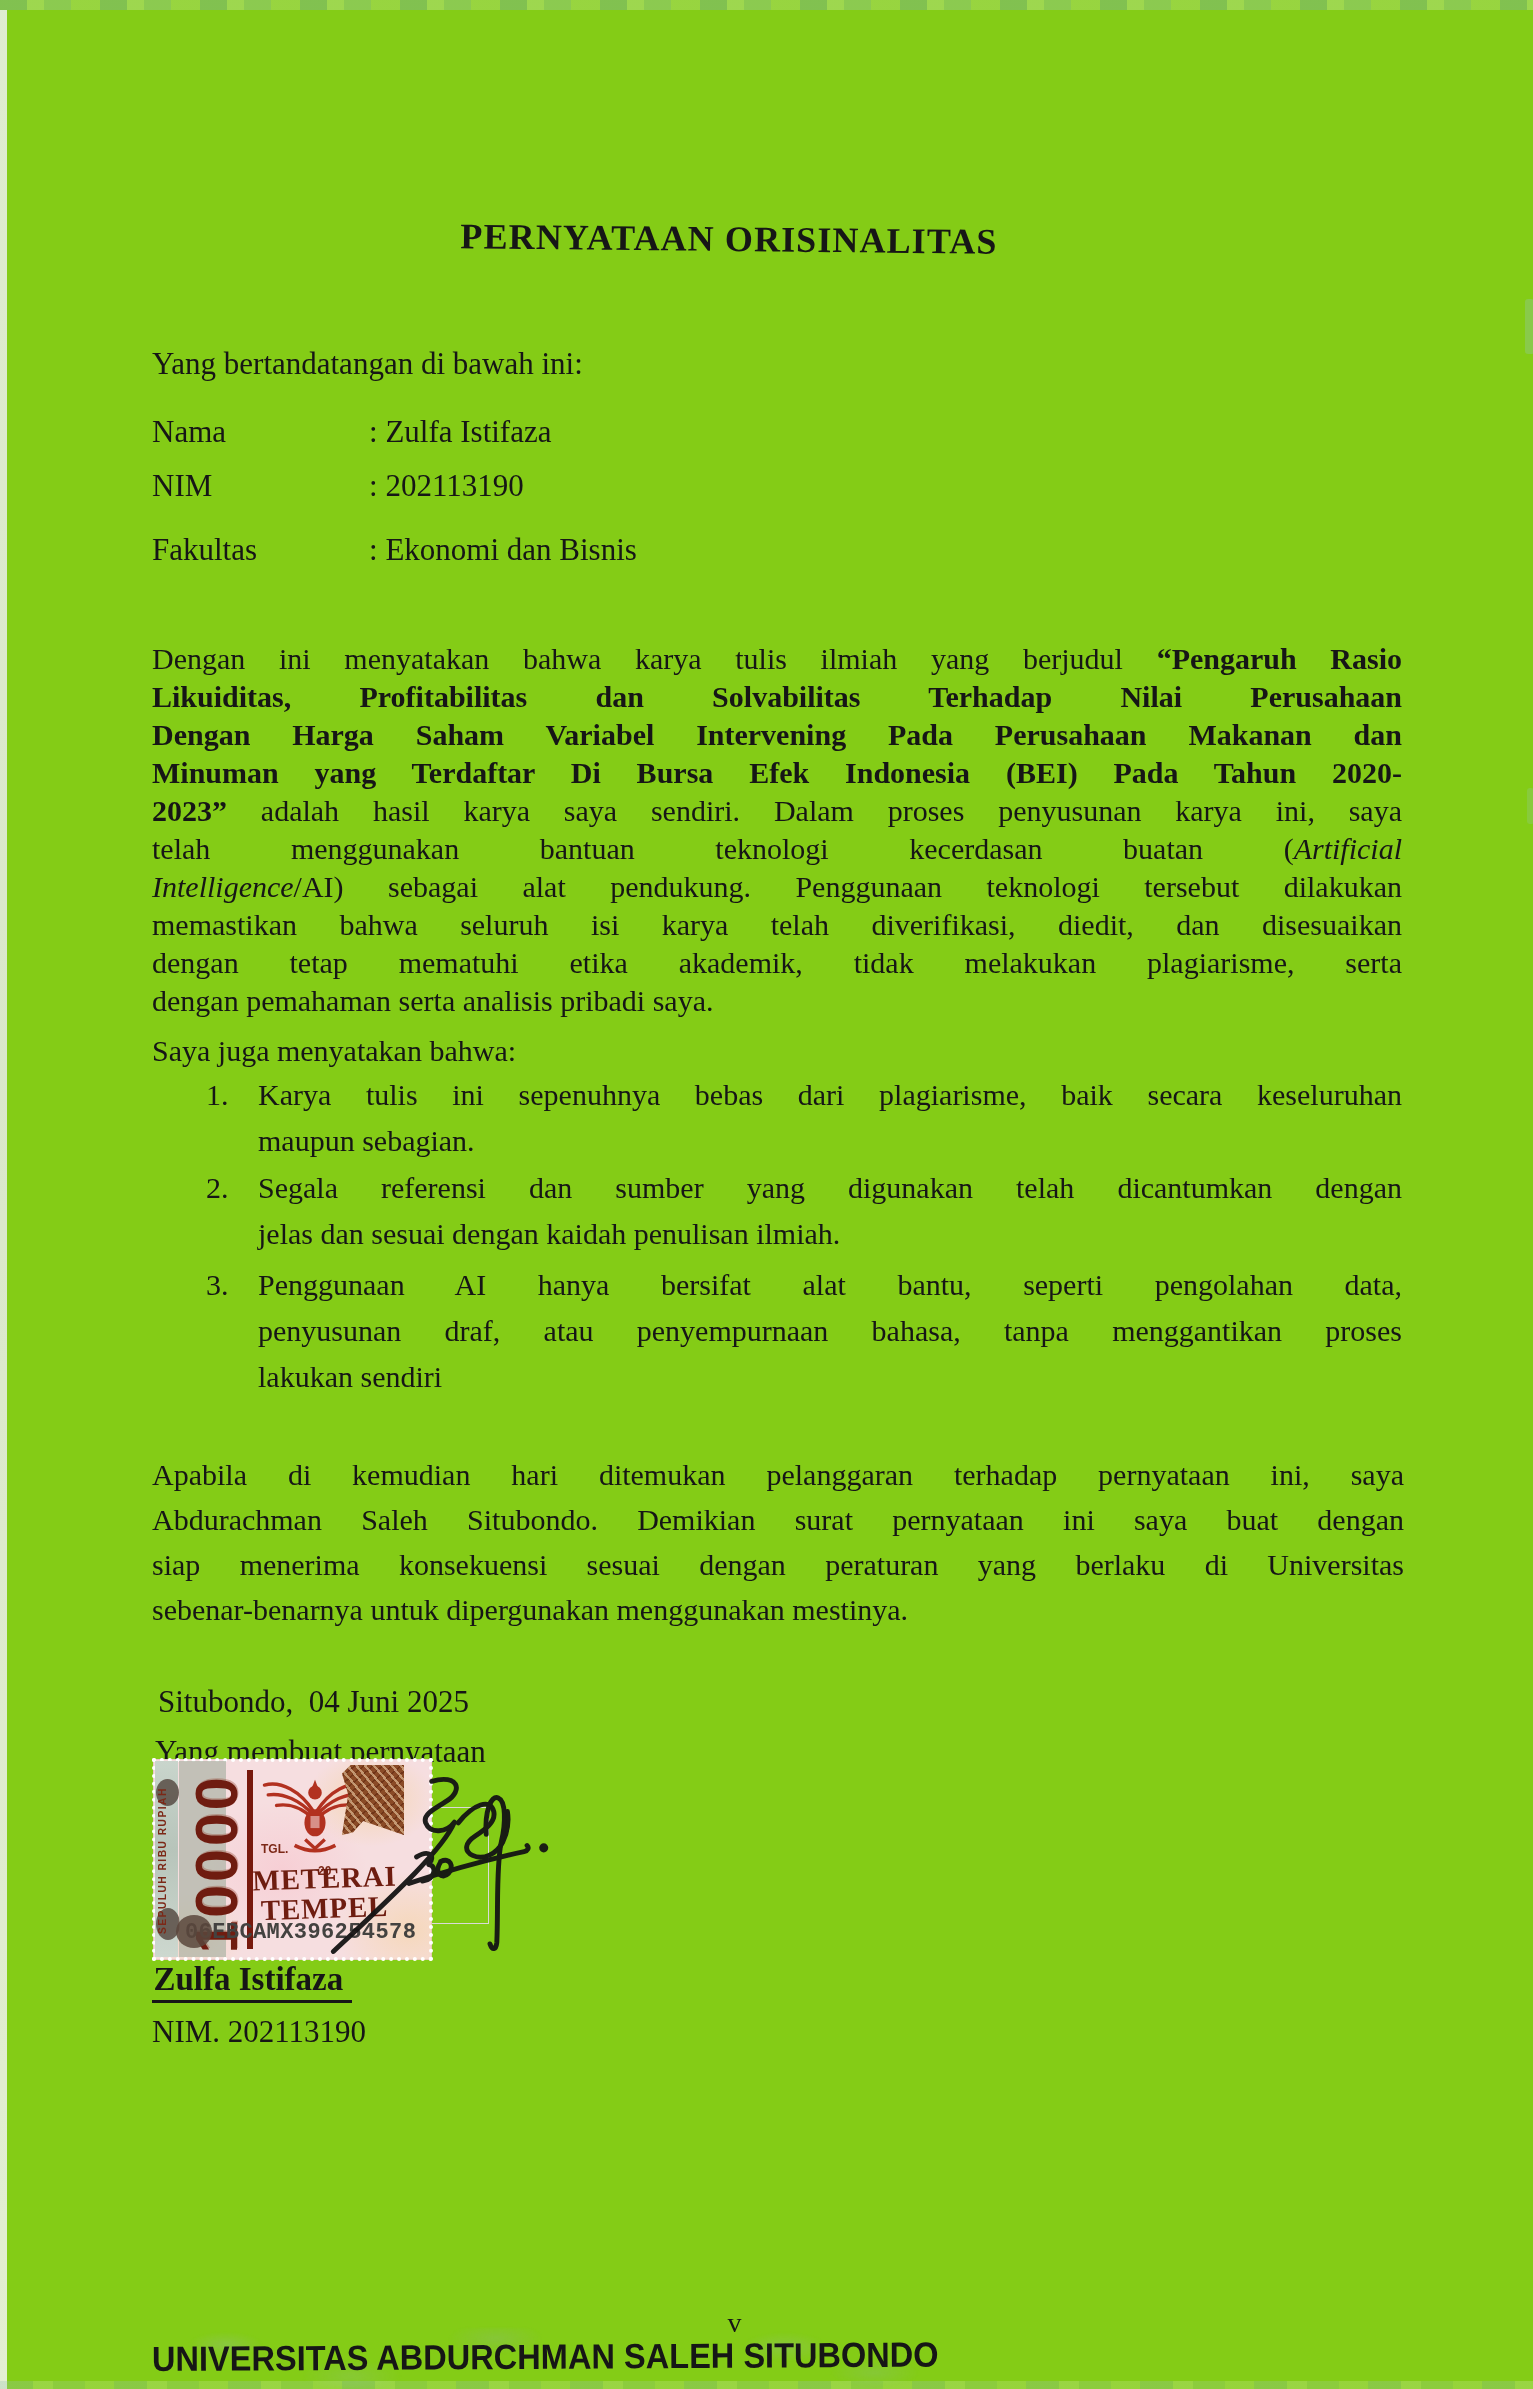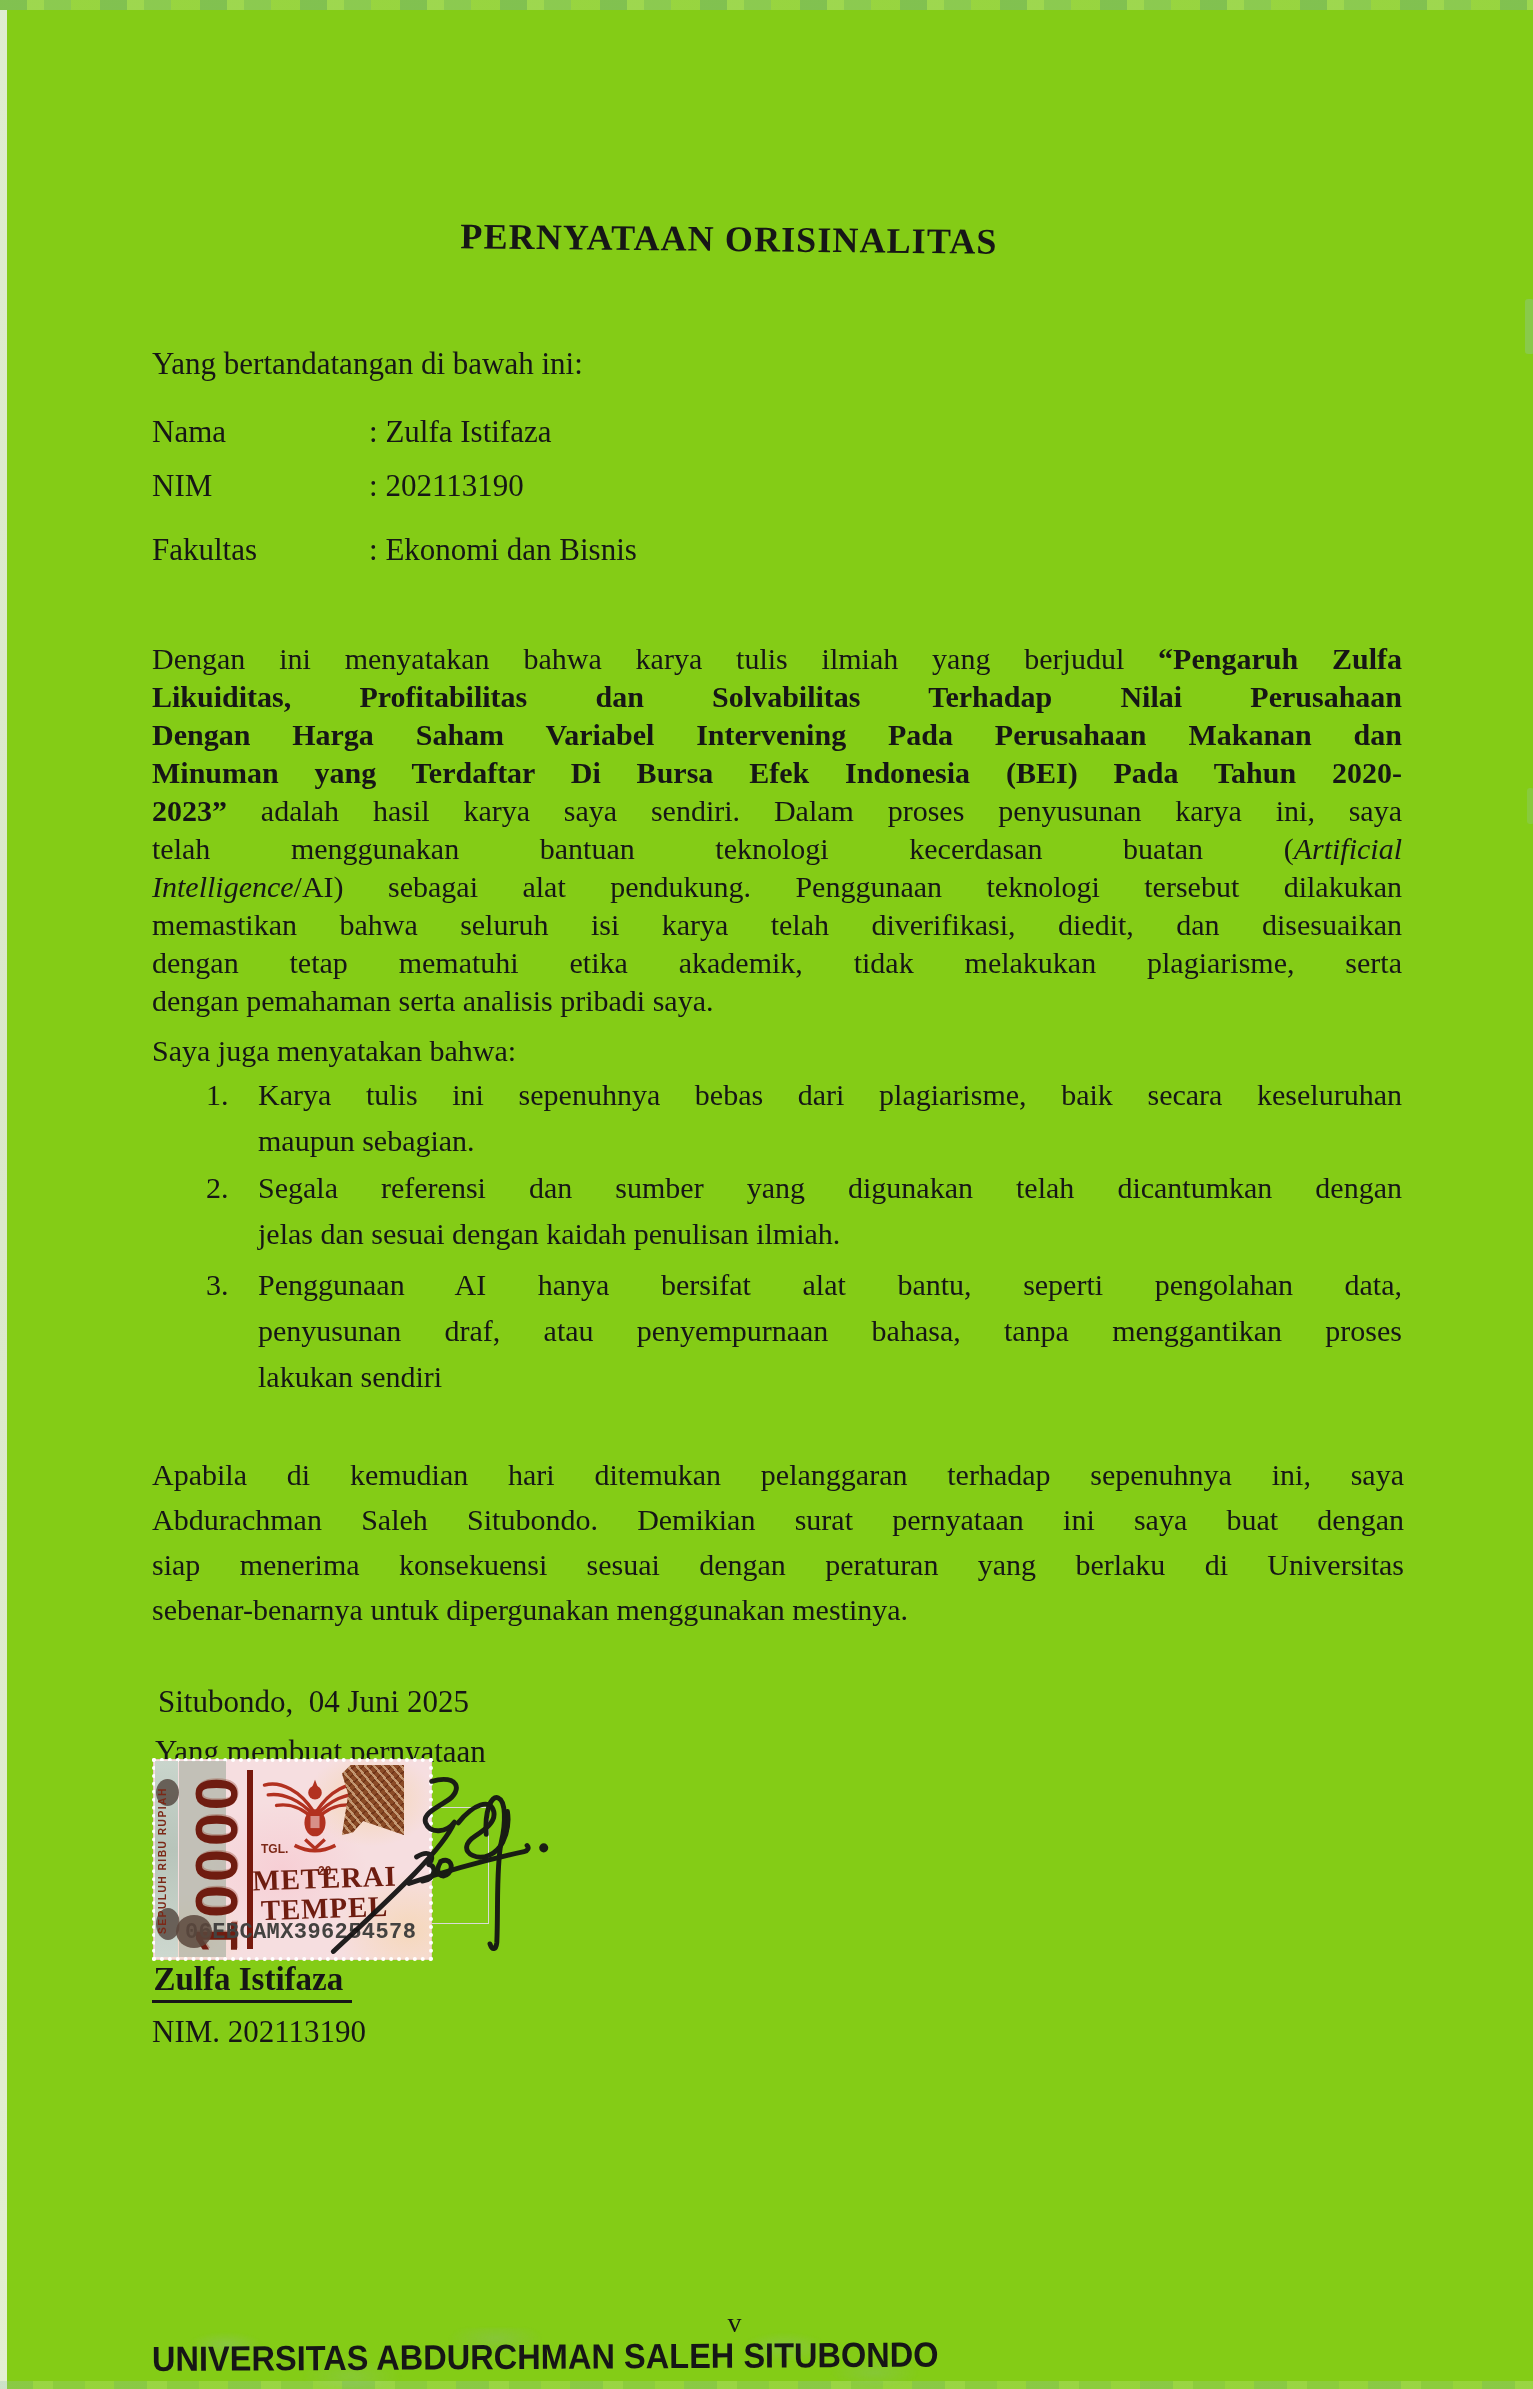--- a/index.html
+++ b/index.html
@@ -124,21 +124,21 @@
   <div class="frow f1">
     <span class="flabel">NIM</span>
     <span class="fcv"><span>:</span> <span>202113190</span></span>
   </div>
   <div class="frow f2">
     <span class="flabel">Fakultas</span>
     <span class="fcv"><span>:</span> <span>Ekonomi dan Bisnis</span></span>
   </div>
 
   <div class="p1">
-      <div class="jl"><span class="s-r">Dengan ini menyatakan bahwa karya tulis ilmiah yang berjudul </span><span class="s-b">“Pengaruh Zulfa</span></div>
+      <div class="jl"><span class="s-r">Dengan ini menyatakan bahwa karya tulis ilmiah yang berjudul </span><span class="s-b">“Pengaruh Rasio</span></div>
       <div class="jl"><span class="s-b">Likuiditas, Profitabilitas dan Solvabilitas Terhadap Nilai Perusahaan</span></div>
       <div class="jl"><span class="s-b">Dengan Harga Saham Variabel Intervening Pada Perusahaan Makanan dan</span></div>
       <div class="jl"><span class="s-b">Minuman yang Terdaftar Di Bursa Efek Indonesia (BEI) Pada Tahun 2020-</span></div>
       <div class="jl"><span class="s-b">2023”</span><span class="s-r"> adalah hasil karya saya sendiri. Dalam proses penyusunan karya ini, saya</span></div>
       <div class="jl"><span class="s-r">telah menggunakan bantuan teknologi kecerdasan buatan (</span><span class="s-i">Artificial</span></div>
       <div class="jl"><span class="s-i">Intelligence</span><span class="s-r">/AI) sebagai alat pendukung. Penggunaan teknologi tersebut dilakukan</span></div>
       <div class="jl"><span class="s-r">memastikan bahwa seluruh isi karya telah diverifikasi, diedit, dan disesuaikan</span></div>
       <div class="jl"><span class="s-r">dengan tetap mematuhi etika akademik, tidak melakukan plagiarisme, serta</span></div>
       <div class="jl last"><span class="s-r">dengan pemahaman serta analisis pribadi saya.</span></div>
     </div>
@@ -164,21 +164,21 @@
       <span class="num">3.</span>
       <div class="li-lines">
           <div class="jl"><span class="s-r">Penggunaan AI hanya bersifat alat bantu, seperti pengolahan data,</span></div>
           <div class="jl"><span class="s-r">penyusunan draf, atau penyempurnaan bahasa, tanpa menggantikan proses</span></div>
           <div class="jl last"><span class="s-r">lakukan sendiri</span></div>
         </div>
     </div>
   </div>
 
   <div class="closing">
-      <div class="jl"><span class="s-r">Apabila di kemudian hari ditemukan pelanggaran terhadap sepenuhnya ini, saya</span></div>
+      <div class="jl"><span class="s-r">Apabila di kemudian hari ditemukan pelanggaran terhadap pernyataan ini, saya</span></div>
       <div class="jl"><span class="s-r">Abdurachman Saleh Situbondo. Demikian surat pernyataan ini saya buat dengan</span></div>
       <div class="jl"><span class="s-r">siap menerima konsekuensi sesuai dengan peraturan yang berlaku di Universitas</span></div>
       <div class="jl last"><span class="s-r">sebenar-benarnya untuk dipergunakan menggunakan mestinya.</span></div>
     </div>
 
   <div class="place-date">Situbondo,&nbsp; 04 Juni 2025</div>
   <div class="maker">Yang membuat pernyataan</div>
 
   <div class="graybox"></div>
 

